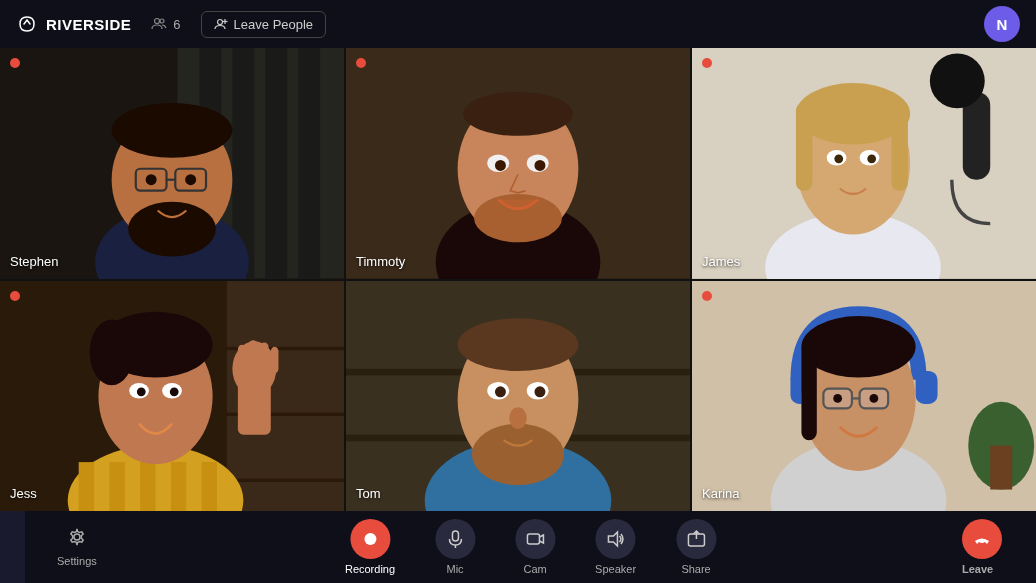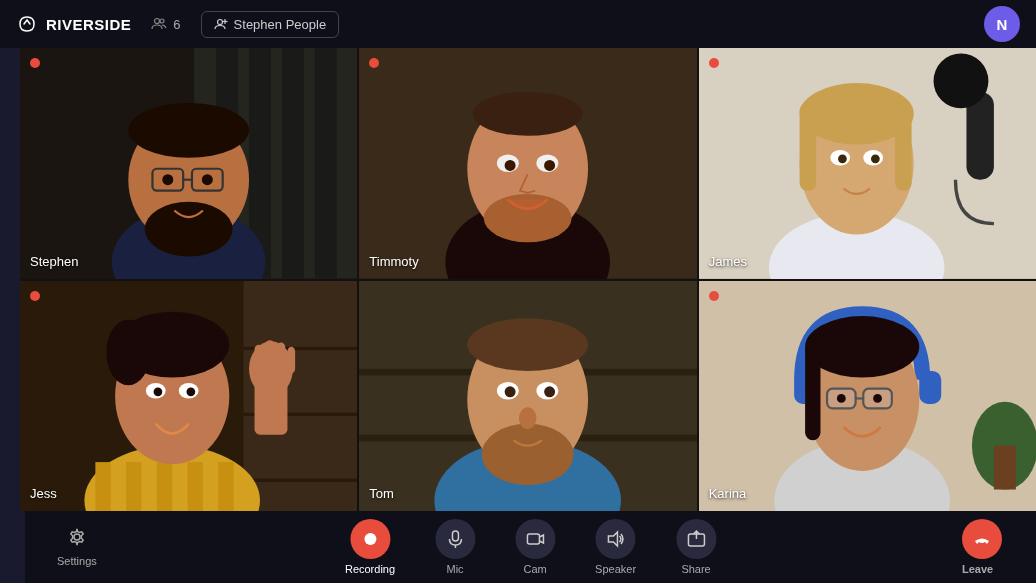--- a/index.html
+++ b/index.html
@@ -79,21 +79,20 @@
 
     
     .video-grid {
       flex: 1;
       display: grid;
       grid-template-columns: repeat(3, 1fr);
       grid-template-rows: repeat(2, 1fr);
       gap: 2px;
       background: #111;
       overflow: hidden;
-      margin-left: 20px;
     }
     .video-cell {
       position: relative;
       background: #2a2a3e;
       overflow: hidden;
     }
     
     .cell-1 { background: linear-gradient(135deg, #2d2d4e 0%, #1a1a2e 100%); }
     .cell-2 { background: linear-gradient(135deg, #3d3020 0%, #2a2010 100%); }
     .cell-3 { background: linear-gradient(135deg, #e8e0d0 0%, #d0c8b8 100%); }
@@ -252,21 +251,21 @@
       </svg>
       <span>6</span>
     </div>
     <button class="invite-btn">
       <svg width="14" height="14" viewBox="0 0 14 14" fill="none">
         <circle cx="6" cy="5" r="2.5" stroke="#ccc" stroke-width="1.2"></circle>
         <path d="M1 12 Q1 8.5 6 8.5 Q11 8.5 11 12" stroke="#ccc" stroke-width="1.2" fill="none"></path>
         <line x1="11" y1="2" x2="11" y2="7" stroke="#ccc" stroke-width="1.2"></line>
         <line x1="8.5" y1="4.5" x2="13.5" y2="4.5" stroke="#ccc" stroke-width="1.2"></line>
       </svg>
-      <span>Stephen People</span>
+      <span>Leave People</span>
     </button>
   </div>
   <div class="header-right">
     <div class="avatar">
       <span>N</span>
     </div>
   </div>
 </div>
 
 <div class="video-grid">

